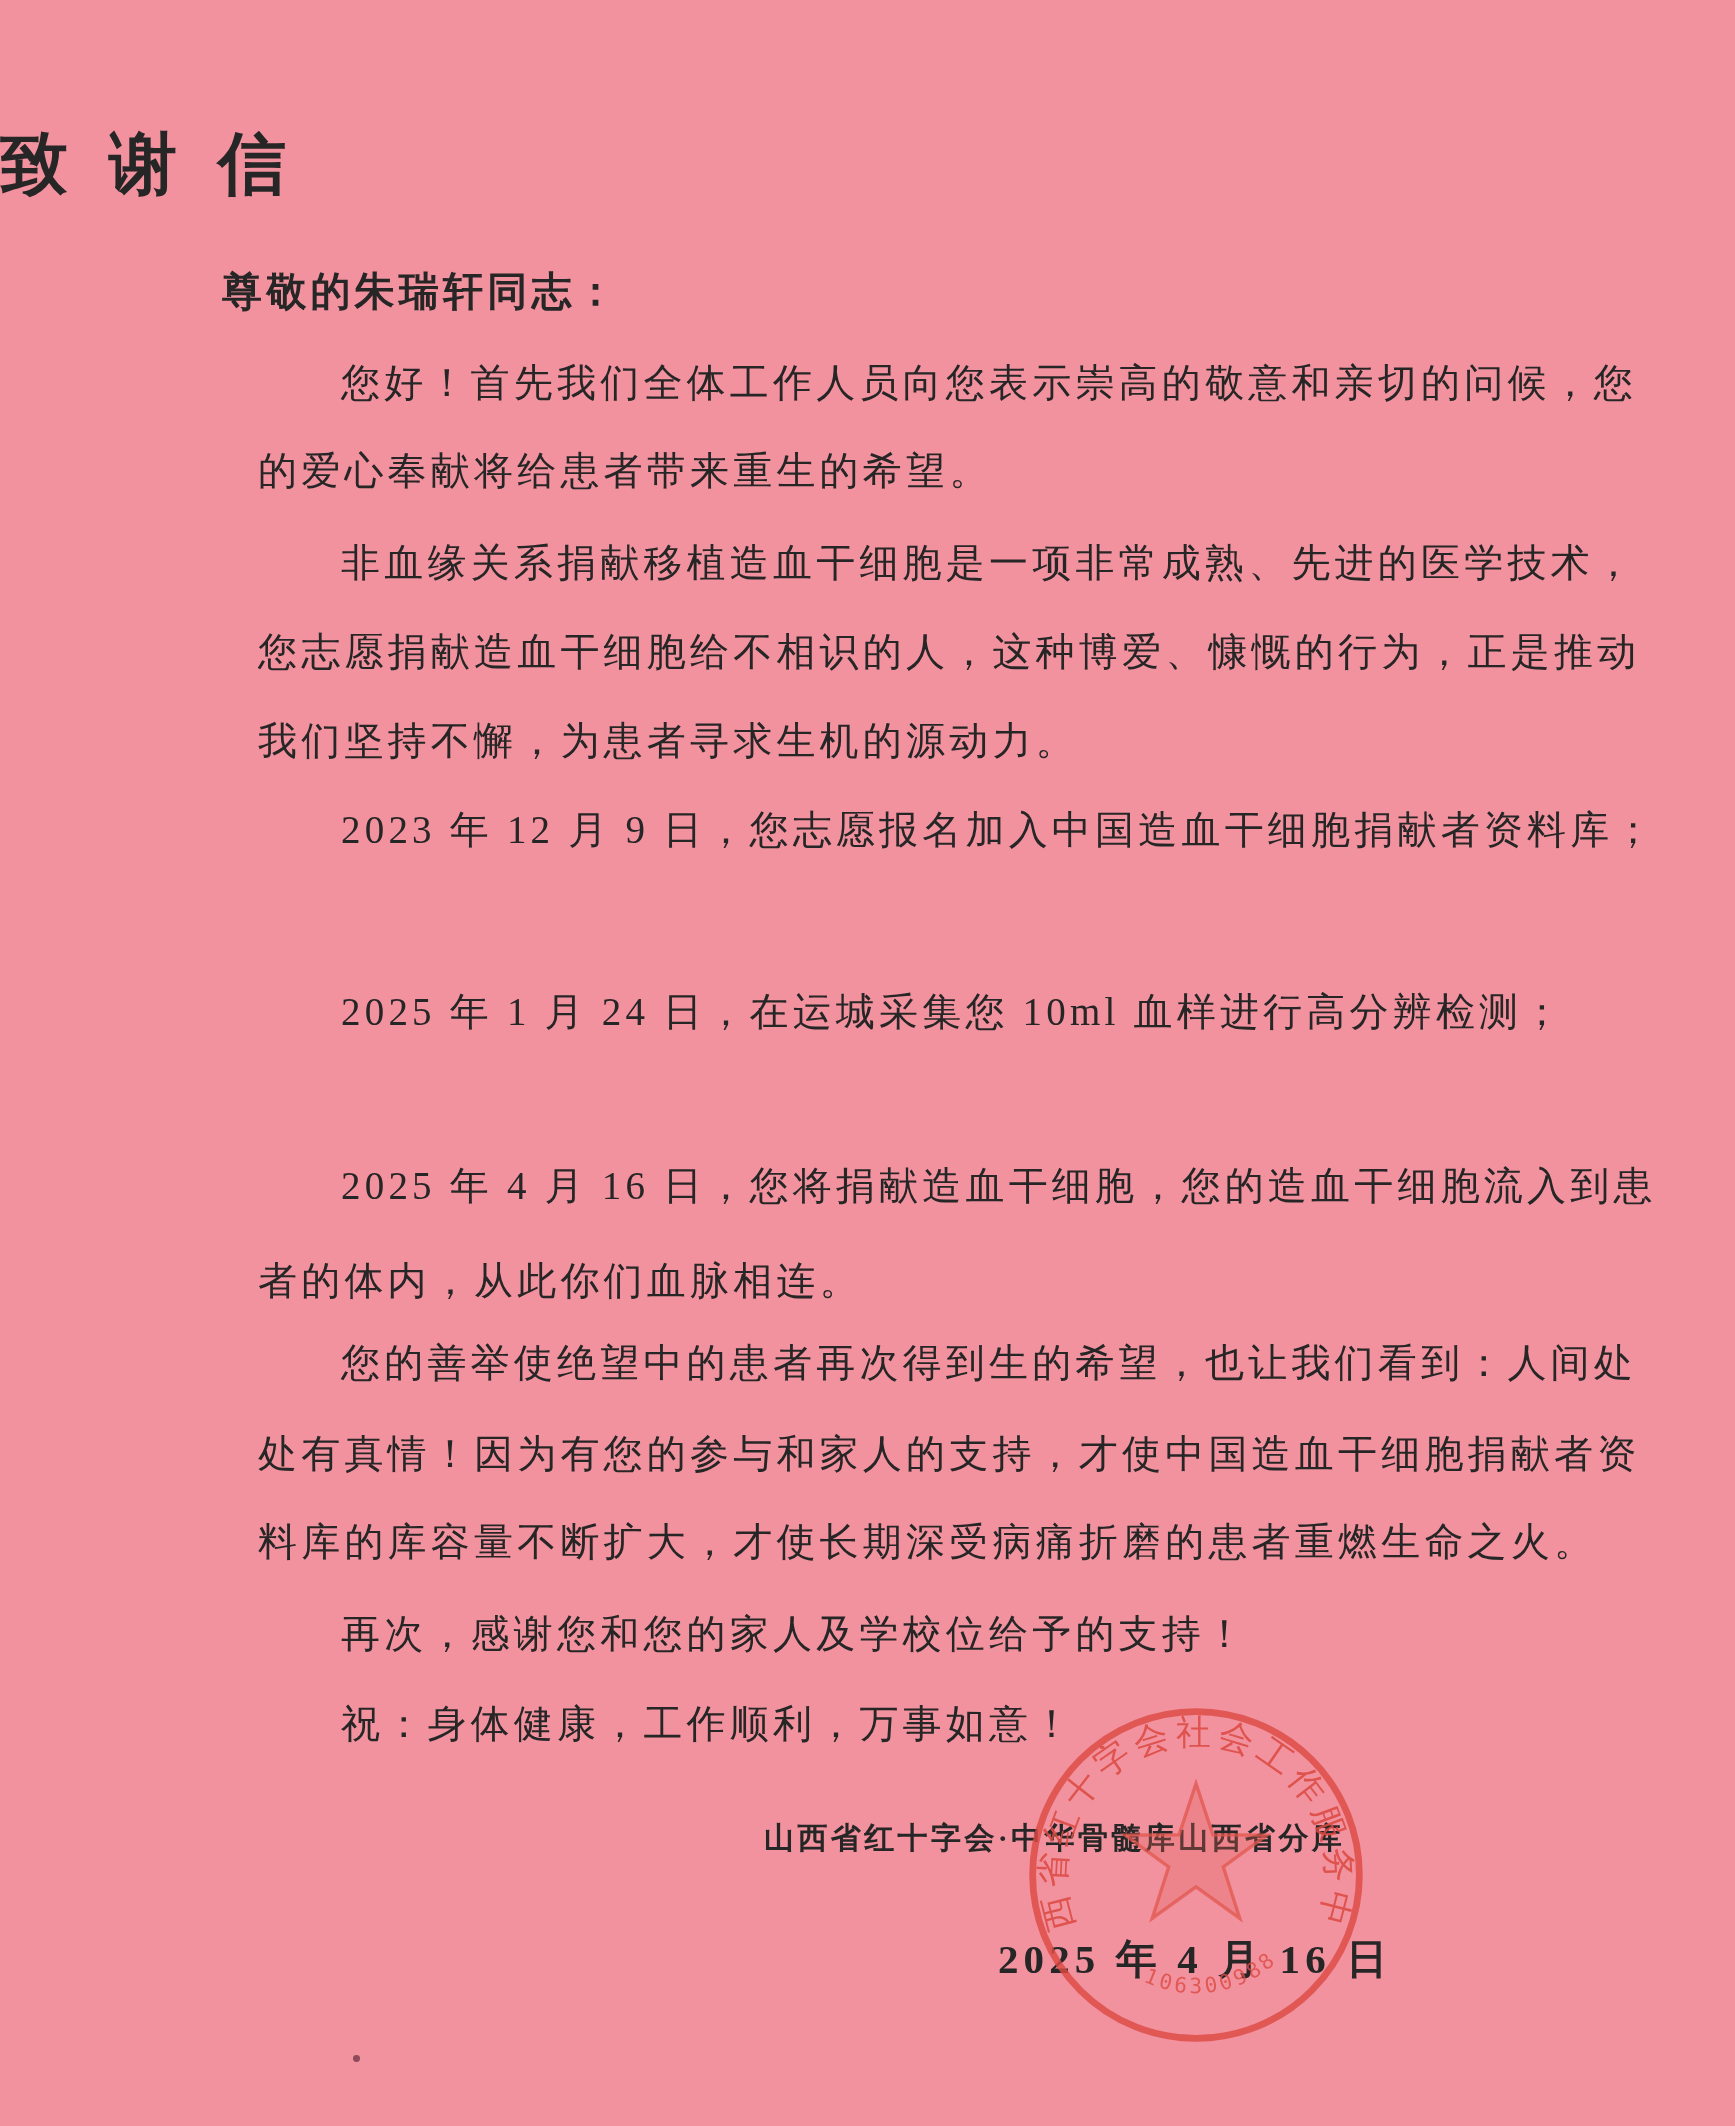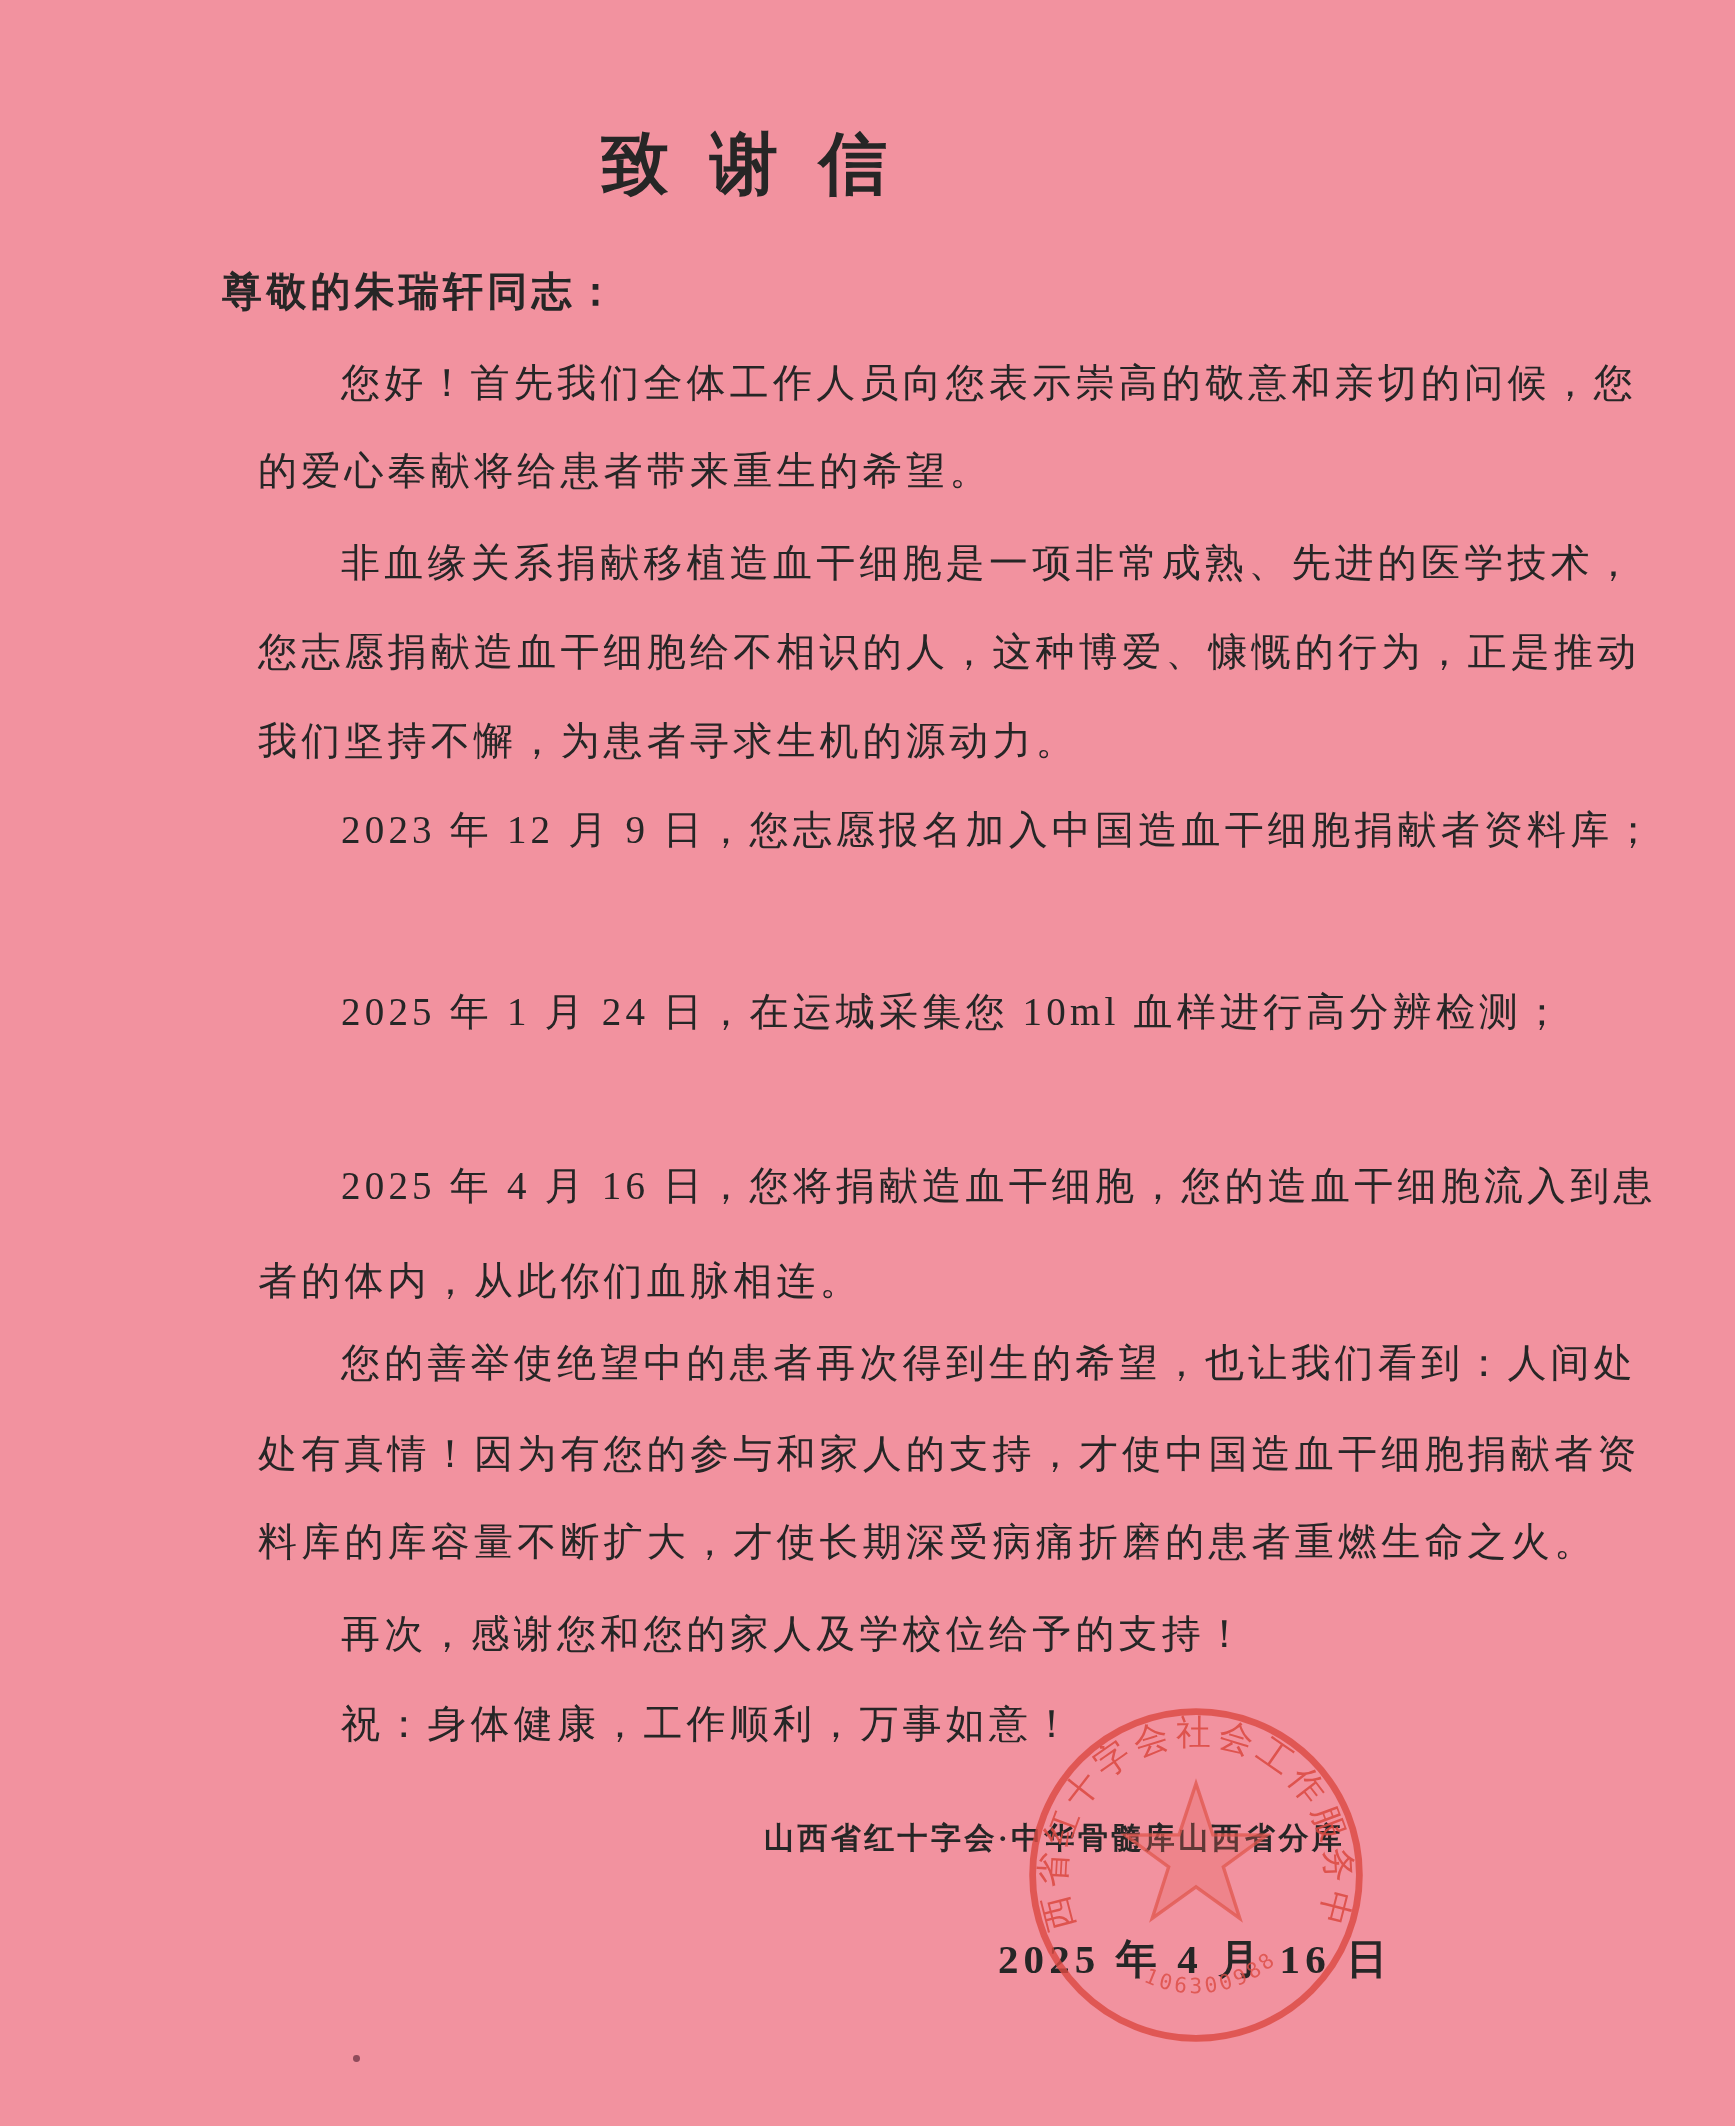--- a/index.html
+++ b/index.html
@@ -19,21 +19,20 @@
     width:1736px;
     height:2126px;
     background:var(--bg);
     overflow:hidden;
   }
   .title{
     position:absolute;
     top:119px;
     left:0;
     width:1500px;
-    text-align:center;
     font-size:68px;
     font-weight:bold;
     letter-spacing:12px;
     color:var(--ink);
   }
   .salutation{
     position:absolute;
     top:264px;
     left:222px;
     font-size:40px;

